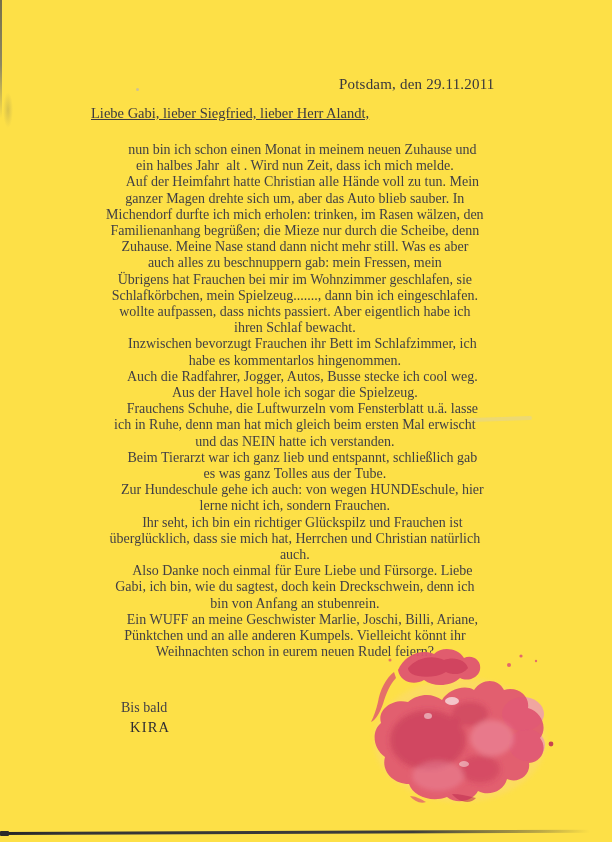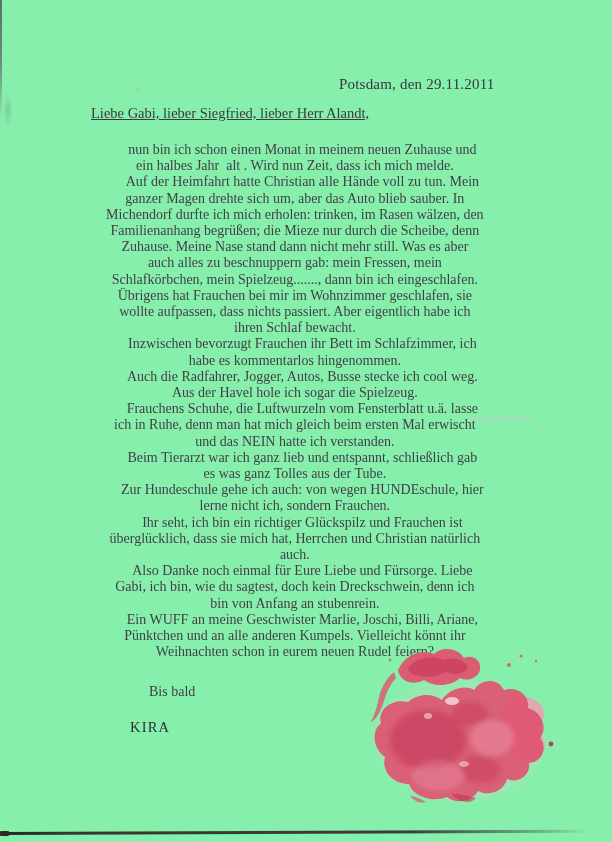--- a/index.html
+++ b/index.html
@@ -3,41 +3,41 @@
 <meta charset="utf-8">
 <style>
   html,body{margin:0;padding:0;}
   body{
     width:612px;height:842px;
     background:#ffffff;
     font-family:"Liberation Serif", serif;
   }
   .page{
     position:relative;width:612px;height:842px;
-    background:#86efac;overflow:hidden;
+    background:#fde047;overflow:hidden;
     color:#403e44;
   }
   .date{
     position:absolute;left:339px;top:76px;
     font-size:15px;letter-spacing:.2px;color:#38363c;
     white-space:pre;
   }
   .salutation{
     position:absolute;left:91px;top:105px;
     font-size:14.5px;color:#3c3a40;white-space:pre;text-decoration:underline;
   }
   .body-block{
     position:absolute;left:106px;top:142px;
     font-size:14px;line-height:16.2px;color:#413f45;
   }
   .line{white-space:pre;text-align:center;}
   .line.indent{padding-left:15px;}
   .closing{
-    position:absolute;left:121px;top:684px;
-    font-size:14px;color:#413f45;white-space:pre;margin-left:28px;
+    position:absolute;left:121px;top:700px;
+    font-size:14px;color:#413f45;white-space:pre;
   }
   .signature{
     position:absolute;left:130px;top:719px;
     font-size:14.5px;font-weight:normal;letter-spacing:1.2px;
     color:#2e2c32;white-space:pre;
   }
   
   .edge-left{
     position:absolute;left:0;top:0;width:2px;height:118px;
     background:linear-gradient(to bottom,#4a4a4a 0%,#6a6a6a 55%,rgba(120,120,120,0) 100%);
@@ -85,22 +85,22 @@
   <div class="salutation">Liebe Gabi, lieber Siegfried, lieber Herr Alandt,</div>
   <div class="body-block" id="letter-body">
       <div class="line indent">nun bin ich schon einen Monat in meinem neuen Zuhause und</div>
       <div class="line">ein halbes Jahr  alt . Wird nun Zeit, dass ich mich melde.</div>
       <div class="line indent">Auf der Heimfahrt hatte Christian alle Hände voll zu tun. Mein</div>
       <div class="line">ganzer Magen drehte sich um, aber das Auto blieb sauber. In</div>
       <div class="line">Michendorf durfte ich mich erholen: trinken, im Rasen wälzen, den</div>
       <div class="line">Familienanhang begrüßen; die Mieze nur durch die Scheibe, denn</div>
       <div class="line">Zuhause. Meine Nase stand dann nicht mehr still. Was es aber</div>
       <div class="line">auch alles zu beschnuppern gab: mein Fressen, mein</div>
+      <div class="line">Übrigens hat Frauchen bei mir im Wohnzimmer geschlafen, sie</div>
       <div class="line">Schlafkörbchen, mein Spielzeug......., dann bin ich eingeschlafen.</div>
-      <div class="line">Übrigens hat Frauchen bei mir im Wohnzimmer geschlafen, sie</div>
       <div class="line">wollte aufpassen, dass nichts passiert. Aber eigentlich habe ich</div>
       <div class="line">ihren Schlaf bewacht.</div>
       <div class="line indent">Inzwischen bevorzugt Frauchen ihr Bett im Schlafzimmer, ich</div>
       <div class="line">habe es kommentarlos hingenommen.</div>
       <div class="line indent">Auch die Radfahrer, Jogger, Autos, Busse stecke ich cool weg.</div>
       <div class="line">Aus der Havel hole ich sogar die Spielzeug.</div>
       <div class="line indent">Frauchens Schuhe, die Luftwurzeln vom Fensterblatt u.ä. lasse</div>
       <div class="line">ich in Ruhe, denn man hat mich gleich beim ersten Mal erwischt</div>
       <div class="line">und das NEIN hatte ich verstanden.</div>
       <div class="line indent">Beim Tierarzt war ich ganz lieb und entspannt, schließlich gab</div>

